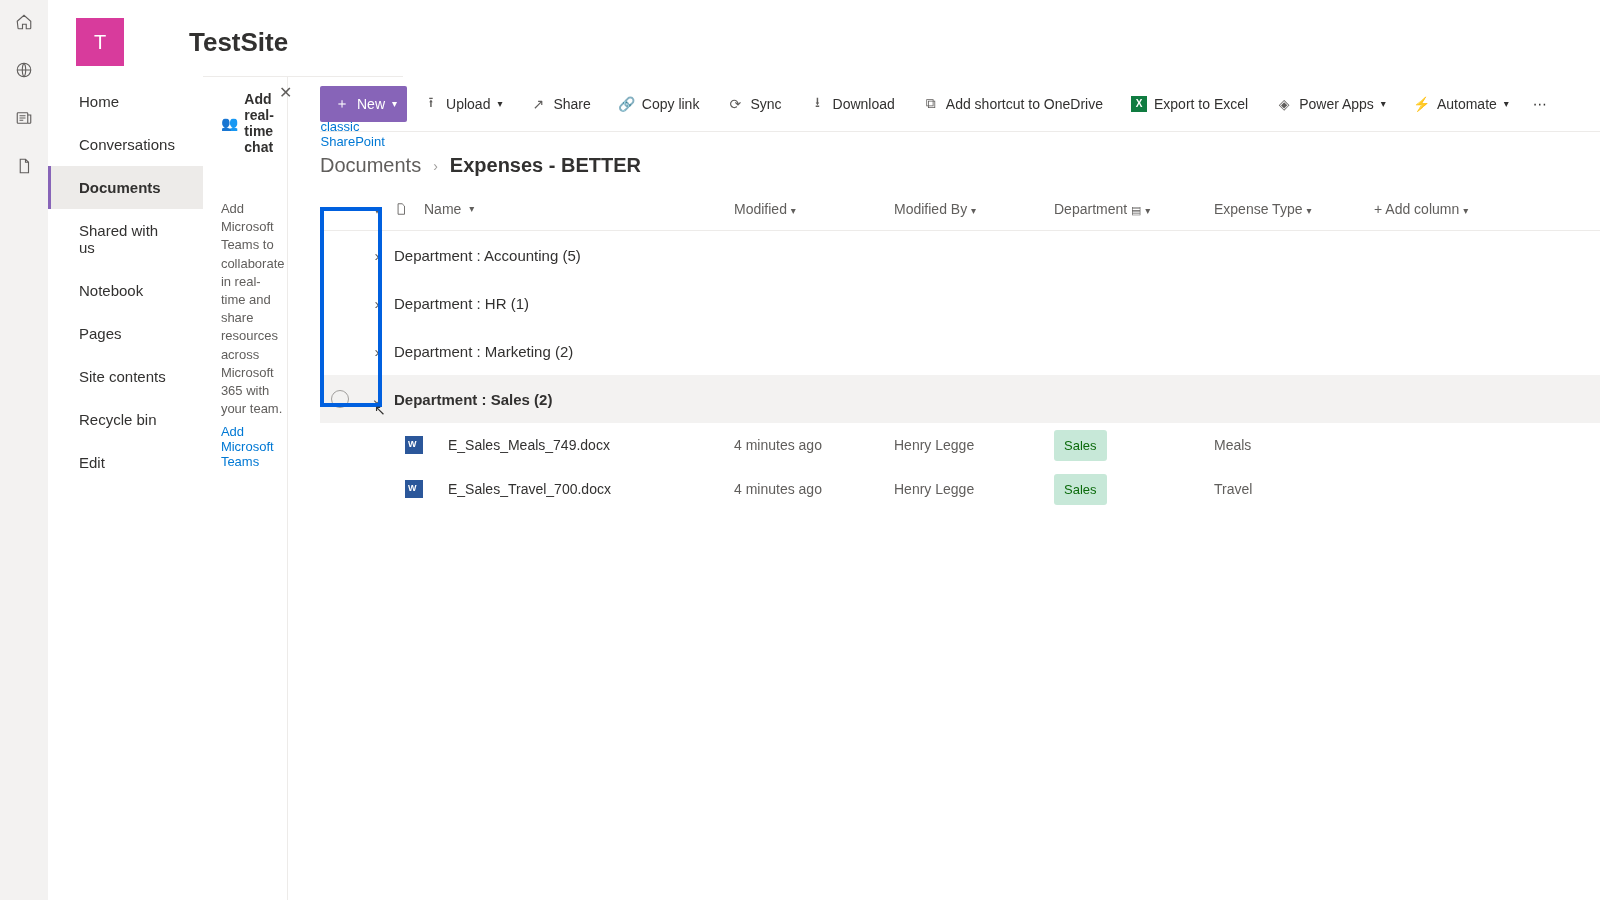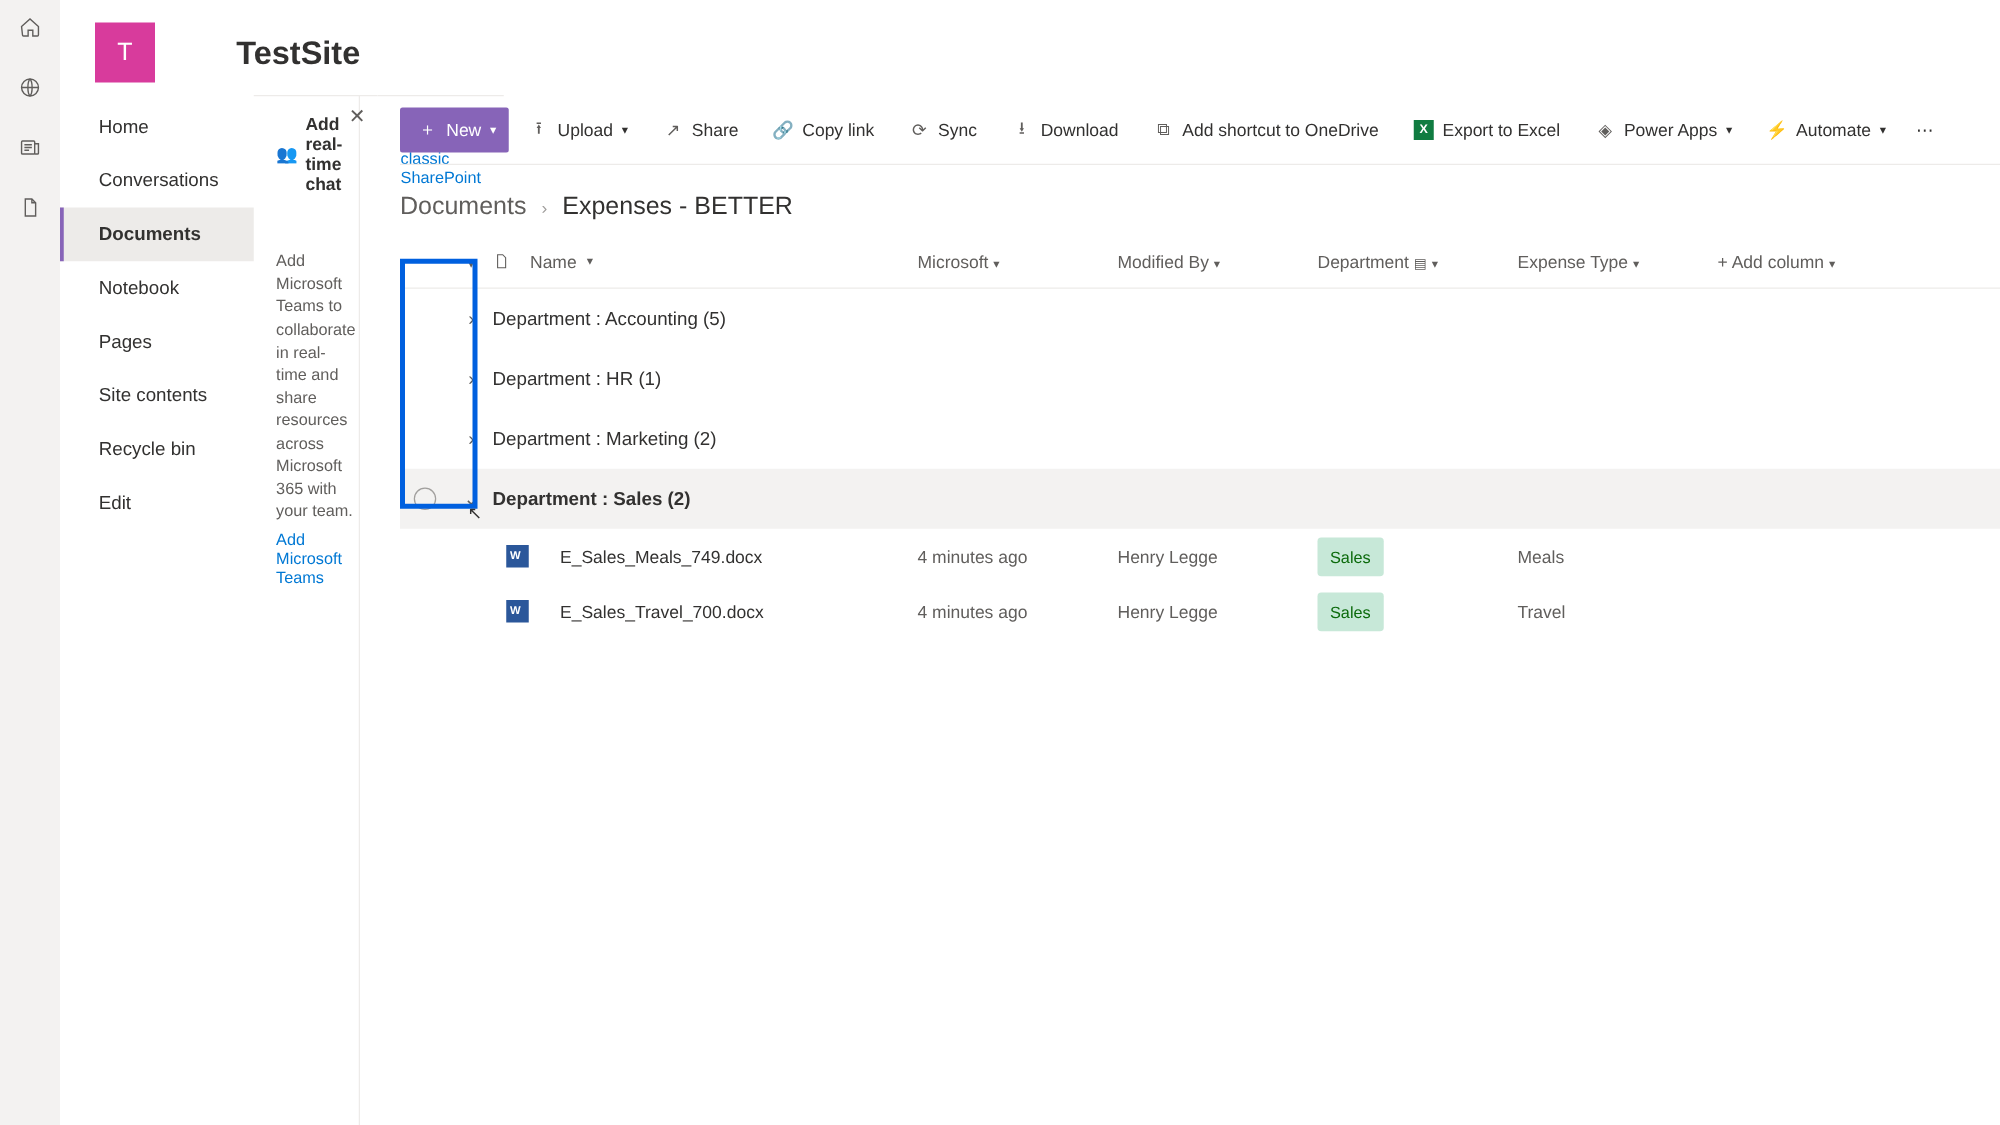--- a/index.html
+++ b/index.html
@@ -24,21 +24,21 @@
 .content { flex:1; padding: 0 0 0 32px; }
 .cmdbar { display:flex; align-items:center; height:56px; border-bottom:1px solid #edebe9; padding-right:16px; gap:4px; }
 .cmdbtn { display:flex; align-items:center; gap:7px; padding: 0 12px; height:36px; font-size:14px; color:#323130; cursor:pointer; border-radius:2px; }
 .cmdbtn.primary { background:#8764b8; color:#fff; padding:0 10px 0 14px; }
 .cmdbtn .chev { font-size:10px; }
 .ic { display:inline-flex; width:16px; height:16px; align-items:center; justify-content:center; color:#605e5c; }
 .primary .ic { color:#fff; }
 .breadcrumb { display:flex; align-items:center; gap:12px; padding: 22px 0 10px 0; }
 .breadcrumb .bc1 { font-size:20px; color:#605e5c; cursor:pointer; }
 .breadcrumb .sep { color:#a19f9d; }
-.breadcrumb .bc2 { font-size:20px; font-weight:400; }
+.breadcrumb .bc2 { font-size:20px; font-weight:700; }
 .list { }
 .colhdr { display:flex; align-items:center; height:44px; border-bottom:1px solid #edebe9; color:#605e5c; font-size:14px; }
 .colhdr .c-sel { width:40px; }
 .colhdr .c-toggle { width:34px; text-align:center; }
 .colhdr .c-icon { width:30px; text-align:center; }
 .colhdr .c-name { width:310px; display:flex; align-items:center; gap:8px; cursor:pointer; }
 .colhdr .c-mod { width:160px; cursor:pointer; }
 .colhdr .c-modby { width:160px; cursor:pointer; }
 .colhdr .c-dept { width:160px; cursor:pointer; }
 .colhdr .c-etype { width:160px; cursor:pointer; }
@@ -100,20 +100,21 @@
       <div class="site-tile">T</div>
       <div class="site-title">TestSite</div>
     </div>
 
     <div class="body">
       <div class="leftnav">
         <div class="navitems">
           <div class="navitem">Home</div>
           <div class="navitem">Conversations</div>
           <div class="navitem active">Documents</div>
+          <div class="navitem">Shared with us</div>
           <div class="navitem">Notebook</div>
           <div class="navitem">Pages</div>
           <div class="navitem">Site contents</div>
           <div class="navitem">Recycle bin</div>
           <div class="navitem">Edit</div>
         </div>
         <div class="promo">
           <span class="close">✕</span>
           <div class="ptitle">
               <span>👥</span>
@@ -188,21 +189,21 @@
             <div class="c-toggle"><span>▾</span></div>
             <div class="c-icon">
                 <svg width="14" height="16" viewBox="0 0 24 24" fill="none" stroke="currentColor" stroke-width="1.5">
                   <path d="M7 3h7l4 4v14H7z"></path>
                 </svg>
               </div>
             <div class="c-name">
                 <span>Name</span>
                 <span style="font-size:10px;">▾</span>
               </div>
-            <div class="c-mod"><span>Microsoft</span> <span style="font-size:10px;">▾</span></div>
+            <div class="c-mod"><span>Modified</span> <span style="font-size:10px;">▾</span></div>
             <div class="c-modby"><span>Modified By</span> <span style="font-size:10px;">▾</span></div>
             <div class="c-dept"><span>Department</span> <span style="font-size:11px;">▤</span> <span style="font-size:10px;">▾</span></div>
             <div class="c-etype"><span>Expense Type</span> <span style="font-size:10px;">▾</span></div>
             <div class="c-add"><span>+</span> <span>Add column</span> <span style="font-size:10px;">▾</span></div>
           </div>
 
           <div class="group">
             <div class="g-sel"></div>
             <div class="g-toggle">
                 <span>›</span>

